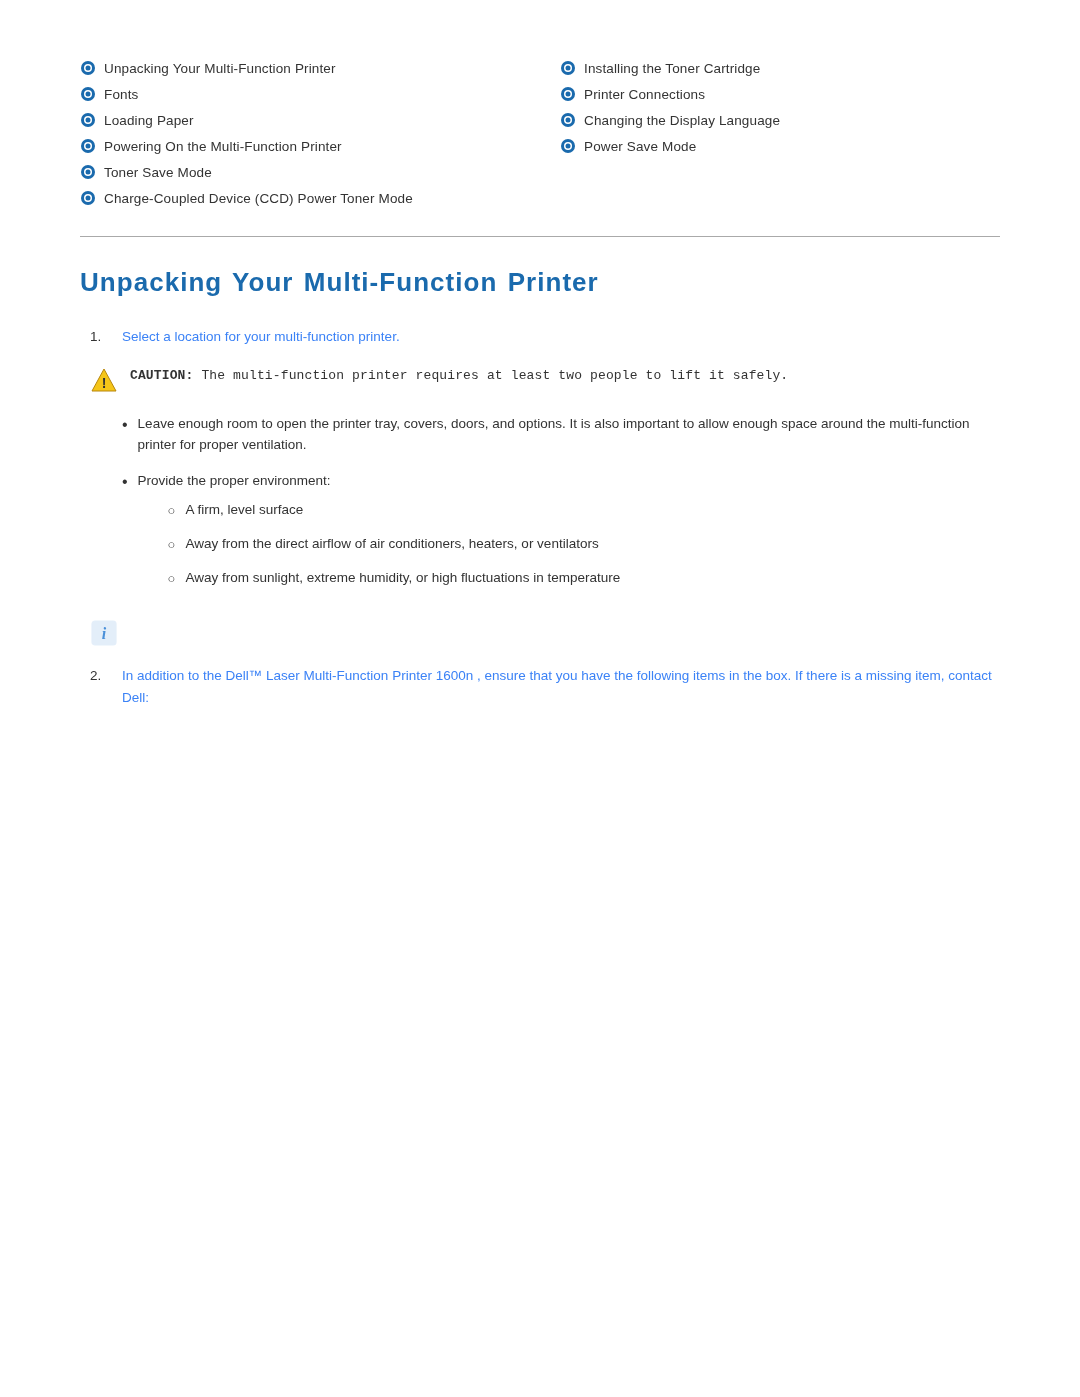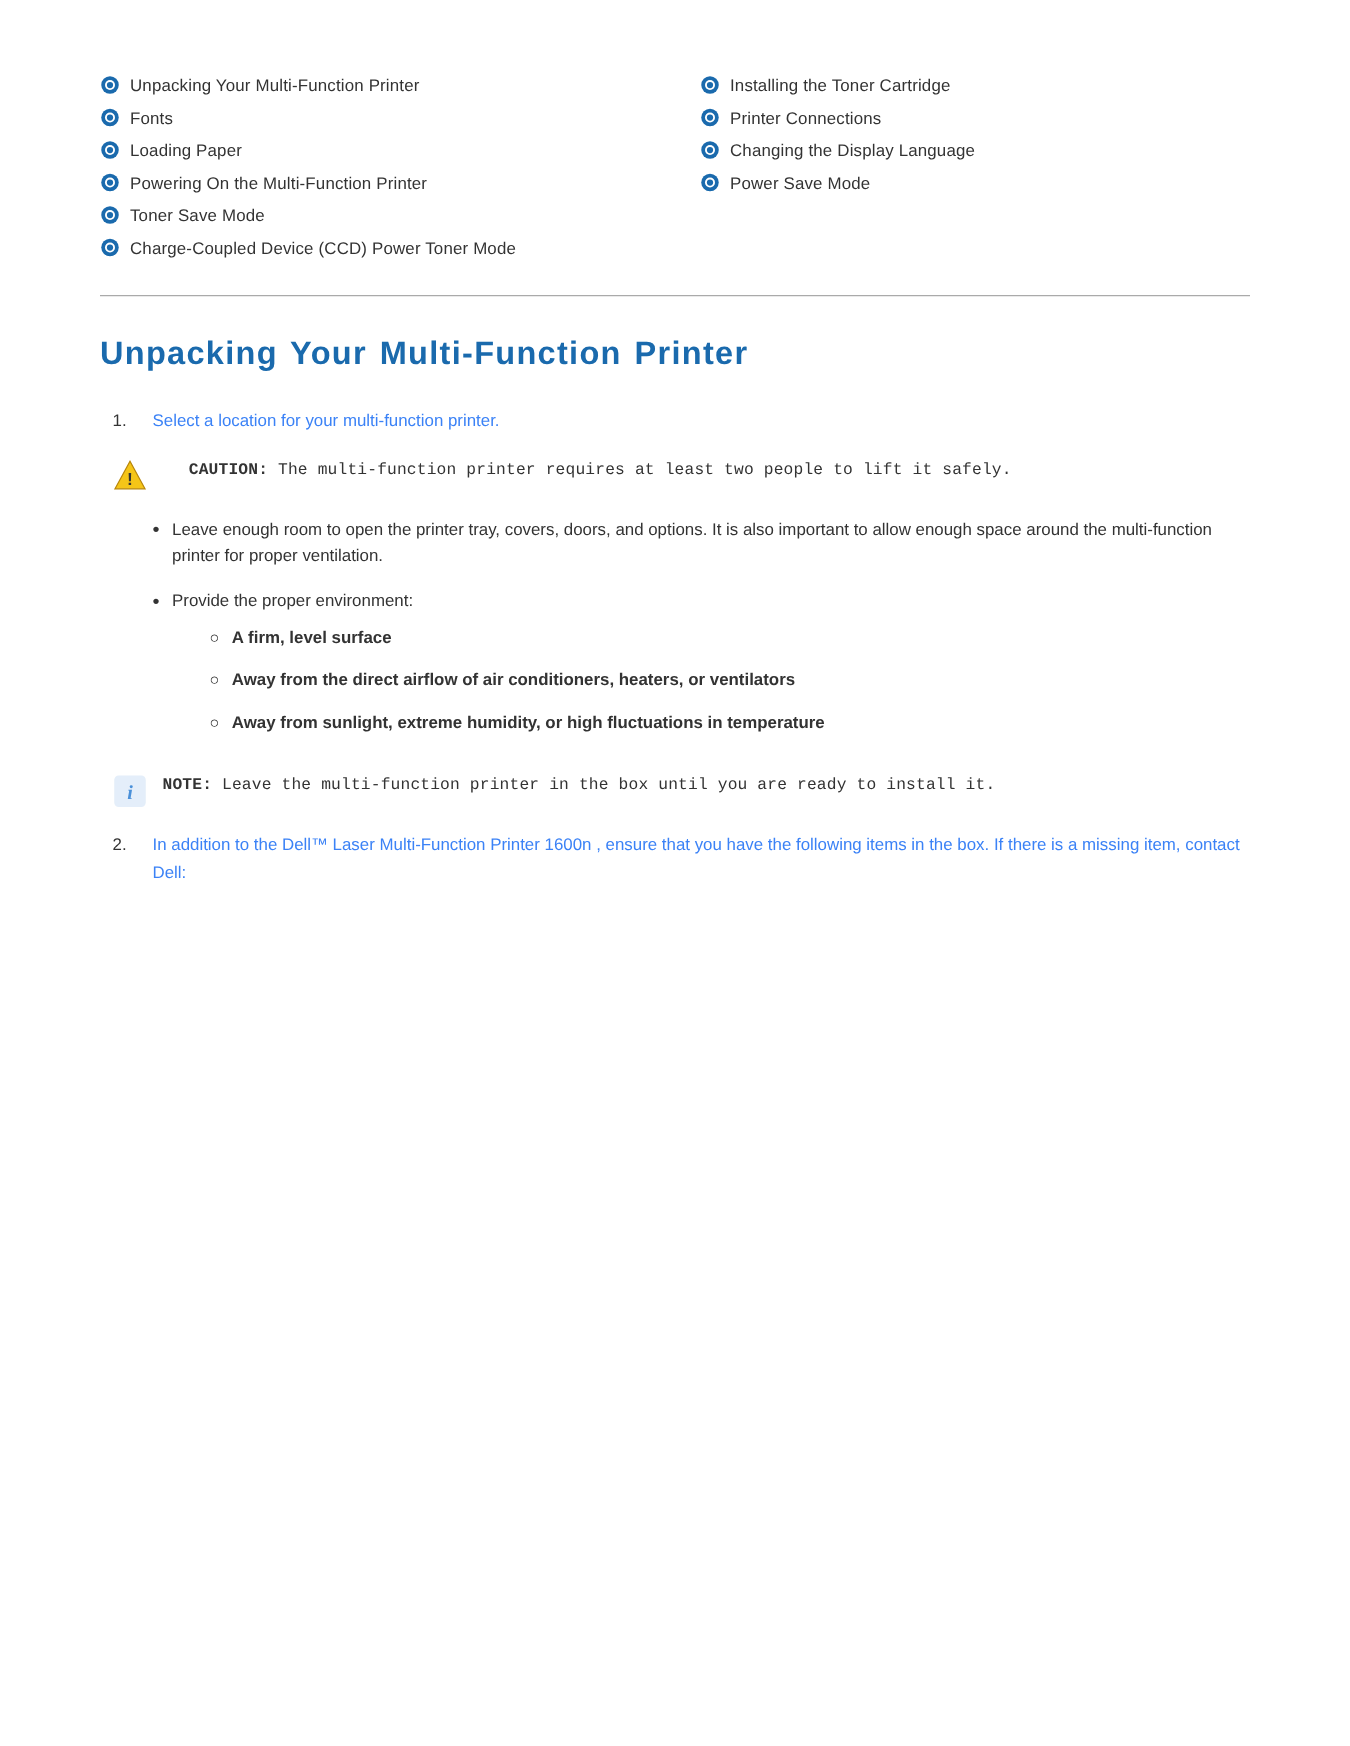--- a/index.html
+++ b/index.html
@@ -106,21 +106,20 @@
       font-size: 13px;
       color: #333;
       line-height: 1.6;
       letter-spacing: 0.01em;
       font-family: 'Courier New', monospace;
     }
 
     .caution-label {
       font-weight: bold;
       font-family: 'Courier New', monospace;
-      margin-left: 21px;
     }
 
     .bullet-list {
       list-style: none;
       padding-left: 20px;
       margin: 12px 12px;
     }
 
     .bullet-list > li {
       display: flex;
@@ -141,27 +140,26 @@
     }
 
     .sub-bullet-list {
       list-style: none;
       padding-left: 30px;
       margin: 8px 0 0 0;
     }
 
     .sub-bullet-list > li {
       display: flex;
-      align-items: center;
+      align-items: flex-end;
       gap: 10px;
       margin-bottom: 12px;
       font-size: 13.5px;
       color: #333;
       line-height: 1.6;
-      font-weight: bold;
     }
 
     .sub-bullet-list > li::before {
       content: "○";
       font-size: 13px;
       flex-shrink: 0;
       line-height: 1.5;
     }
 
     .note-box {
@@ -330,24 +328,20 @@
           </ul>
         </div>
       </li>
     </ul>
 
     <div class="note-box">
       <svg class="note-icon" viewBox="0 0 28 28">
         <rect x="2" y="2" width="24" height="24" rx="3" ry="3" fill="#4a90d9" opacity="0.15" stroke="#4a90d9" stroke-width="1.2"></rect>
         <text x="14" y="20" text-anchor="middle" font-size="16" font-weight="bold" fill="#4a90d9" font-family="serif" font-style="italic">i</text>
       </svg>
-      <p class="note-text">
-        <span class="note-label">NOTE:</span>
-        <span> Leave the multi-function printer in the box until you are ready to install it.</span>
-      </p>
     </div>
 
     <ol class="numbered-list" style="counter-reset: main-counter 1;">
       <li>
         <span>In addition to the Dell™ Laser Multi-Function Printer 1600n , ensure that you have the following items in the box. If there is a missing item, contact Dell:</span>
       </li>
     </ol>
   </div>
 </main>
 

